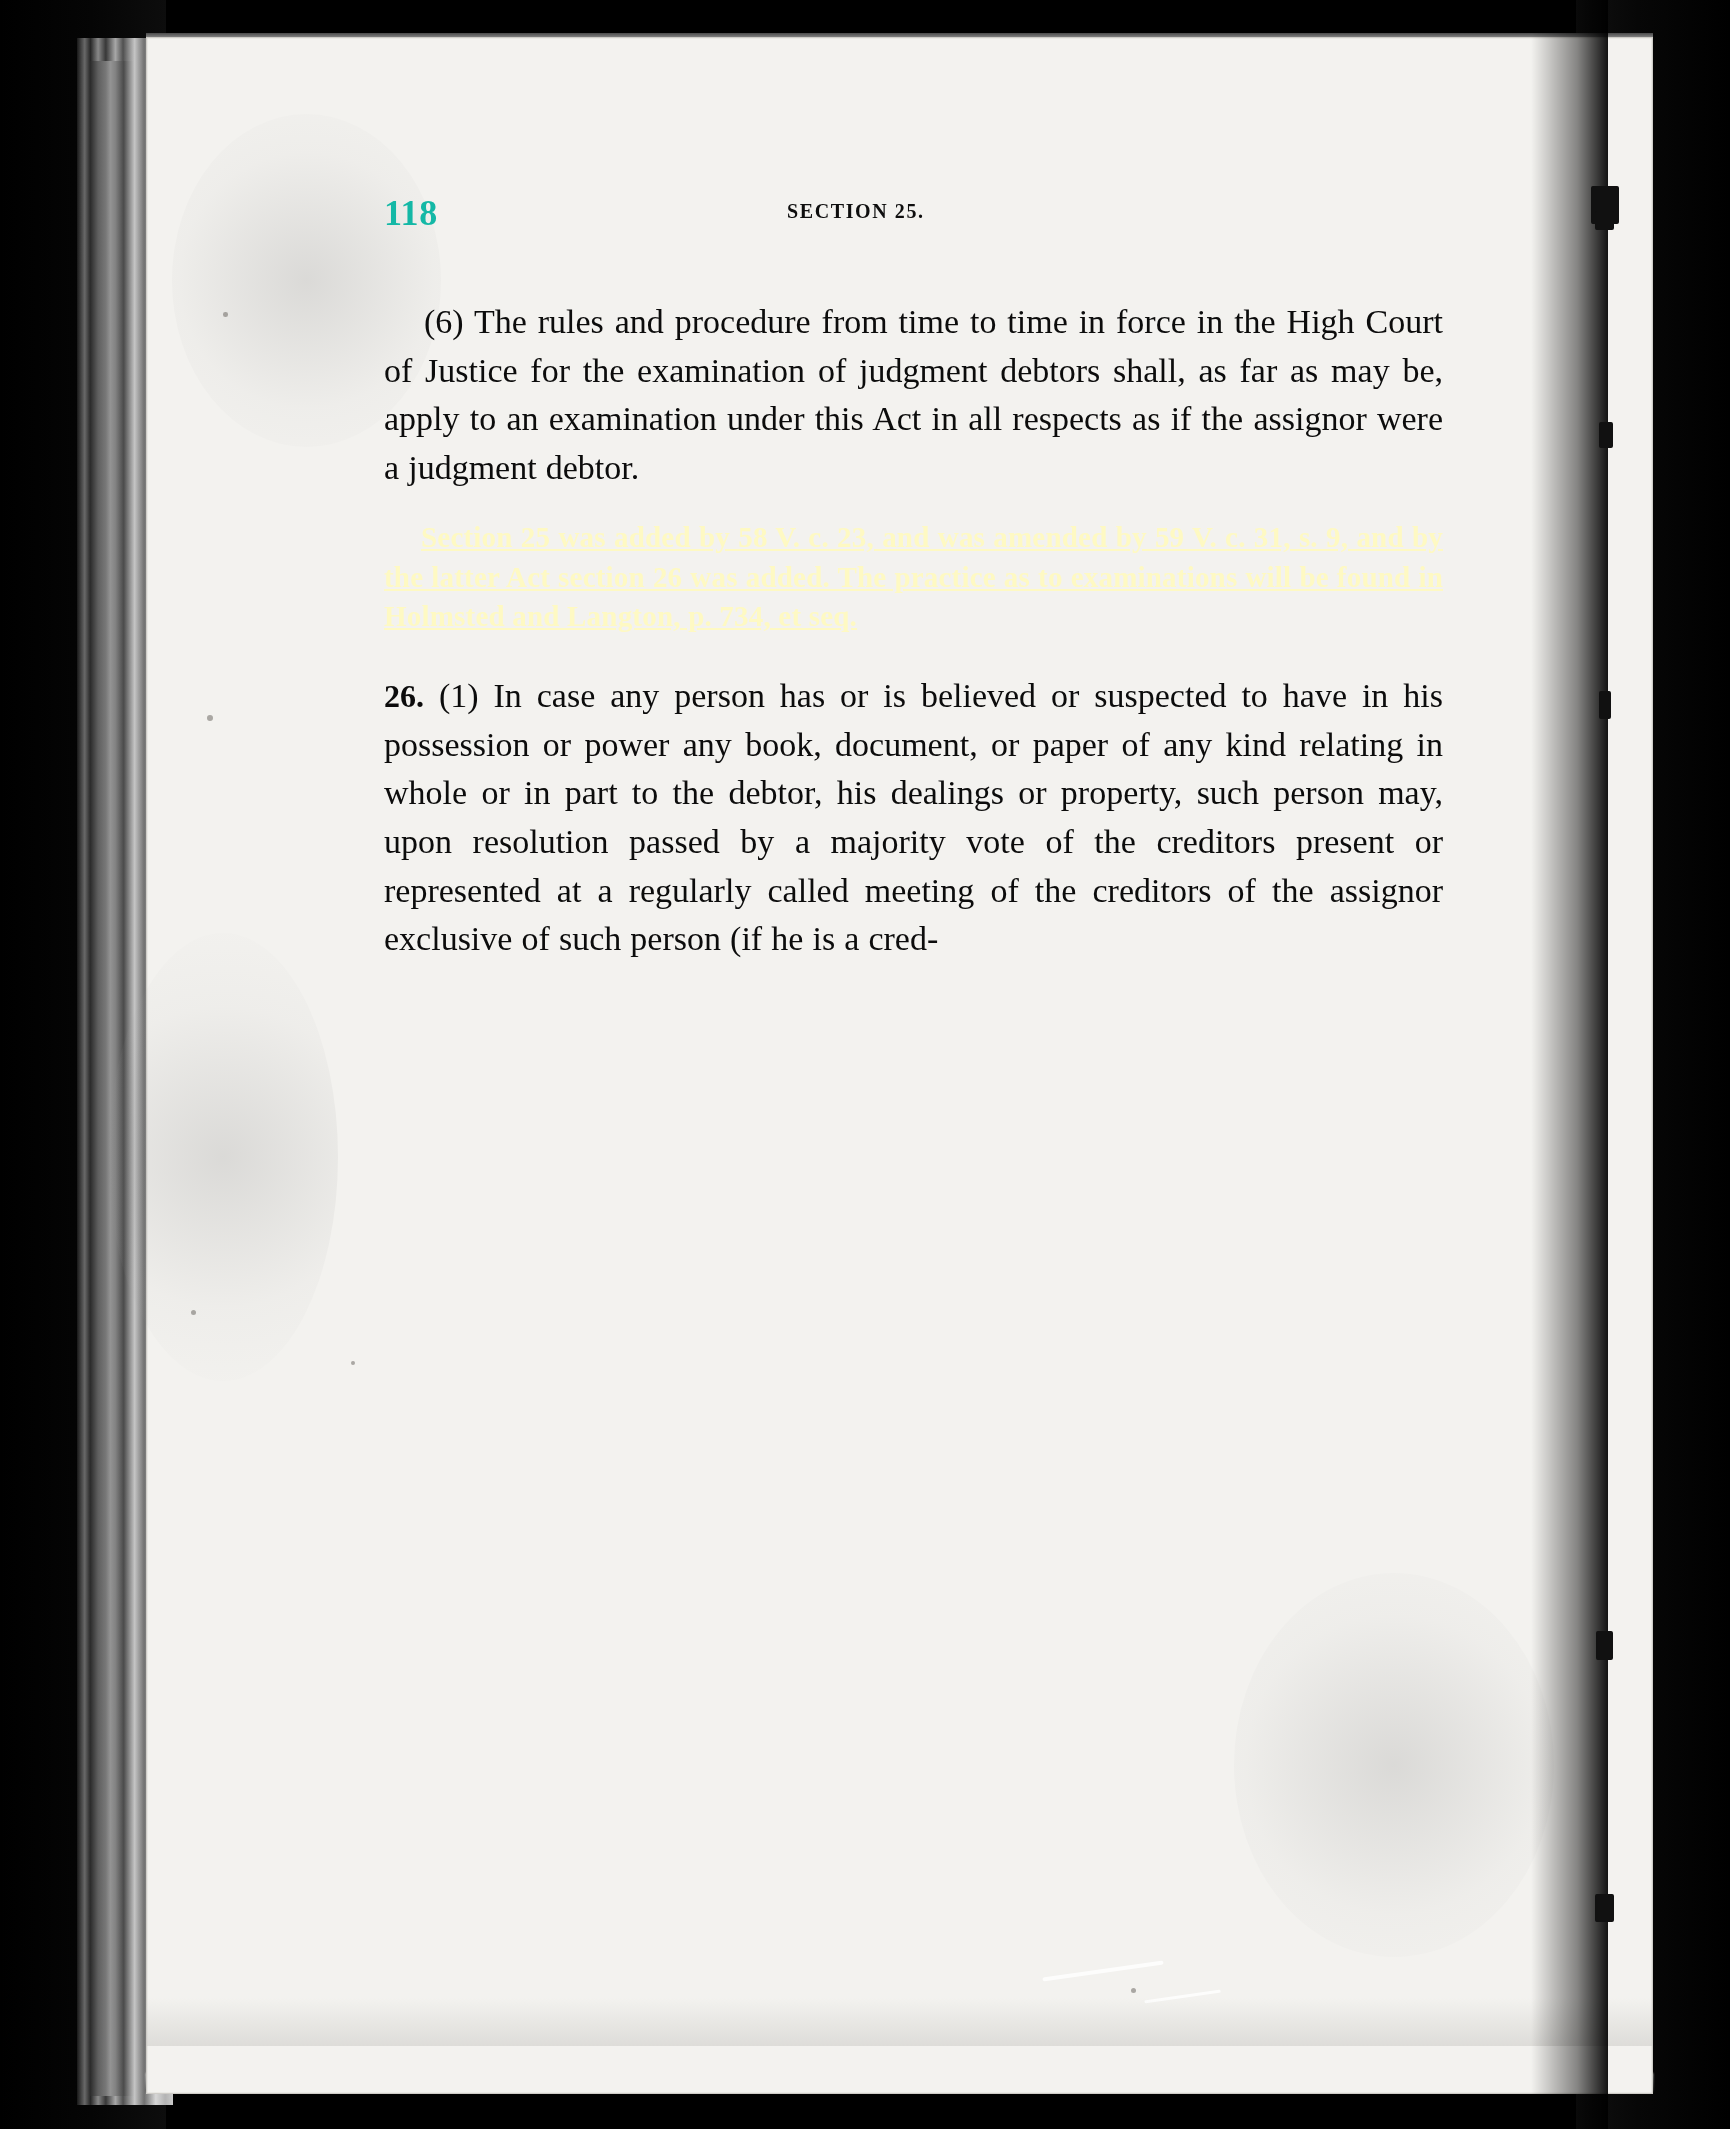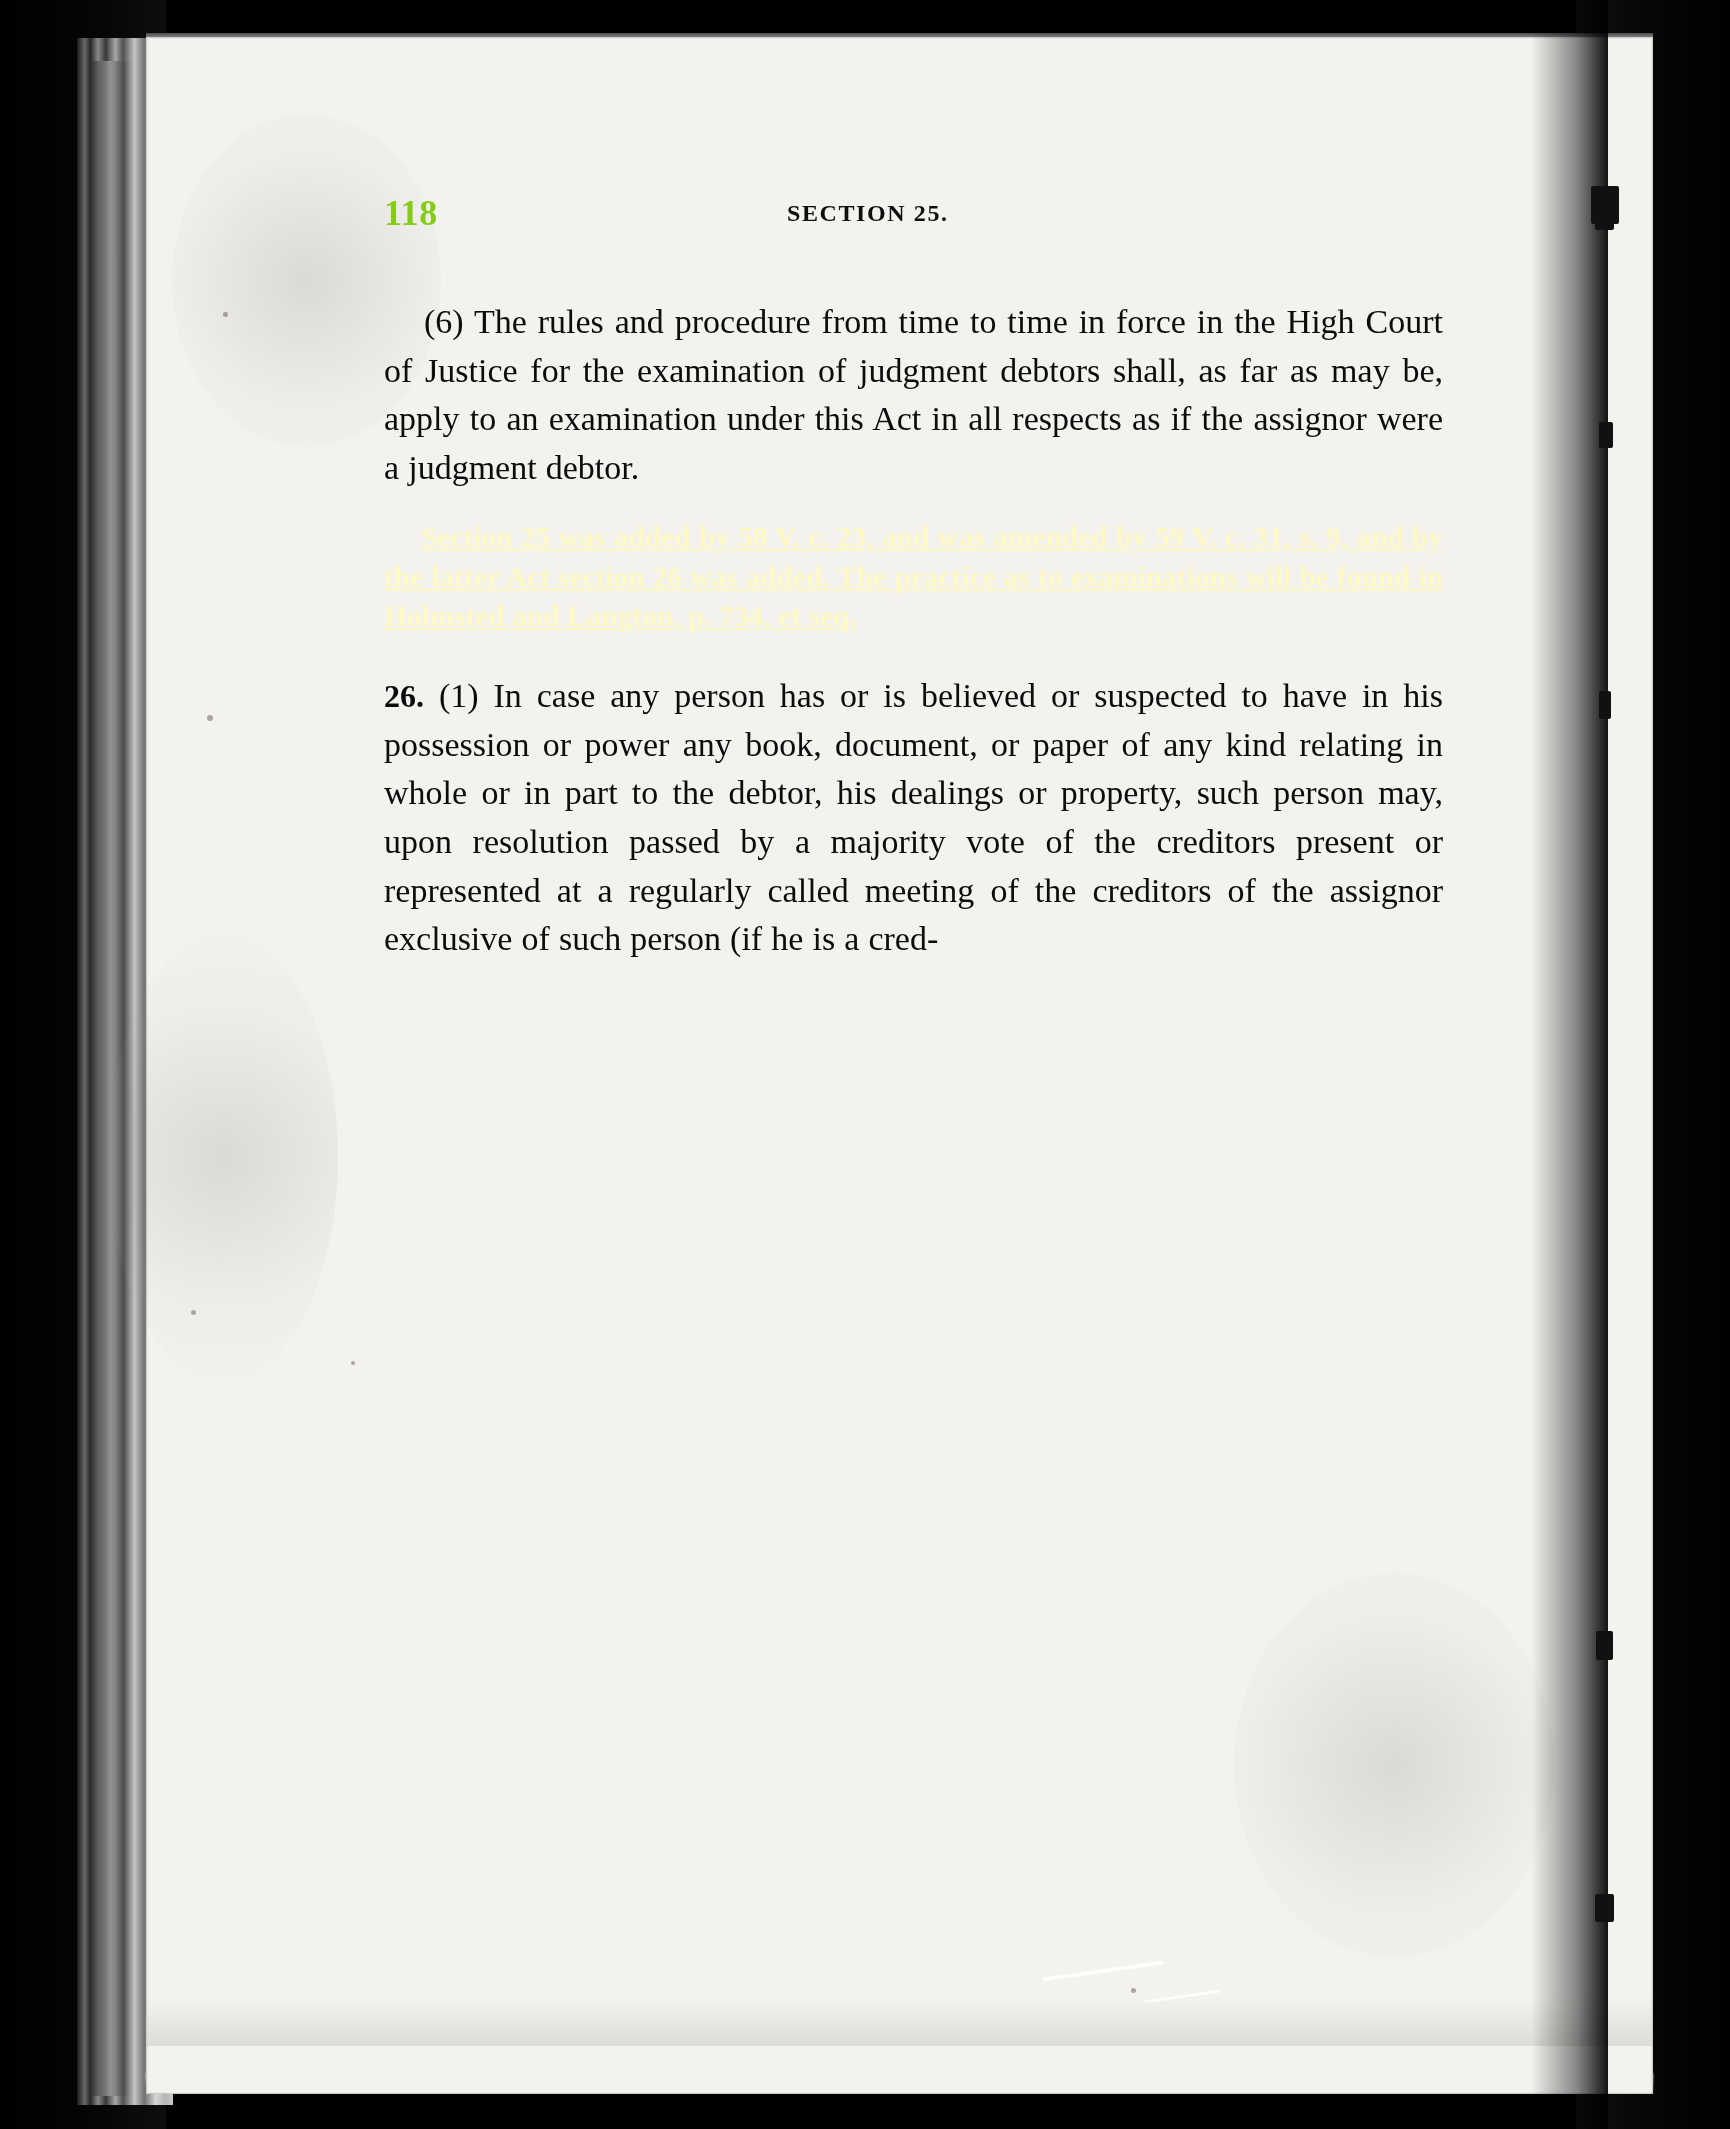--- a/index.html
+++ b/index.html
@@ -139,28 +139,28 @@
     position: relative;
     height: 45px;
     margin-bottom: 61px;
   }
   .folio {
     position: absolute;
     left: 0;
     top: 0;
     font-size: 36px;
     font-weight: 700;
-    color: #84cc16;
+    color: #14b8a6;
     letter-spacing: 0.6px;
   }
   .running-head {
     position: absolute;
     left: 403px;
     top: 7.7px;
-    font-size: 24px;
+    font-size: 20px;
     font-weight: 700;
     letter-spacing: 1.6px;
     color: #0e0e0e;
   }
 
   p.body {
     margin: 0 0 25.6px 0;
     font-size: 34px;
     line-height: 1.43;
     color: #0c0c0c;

